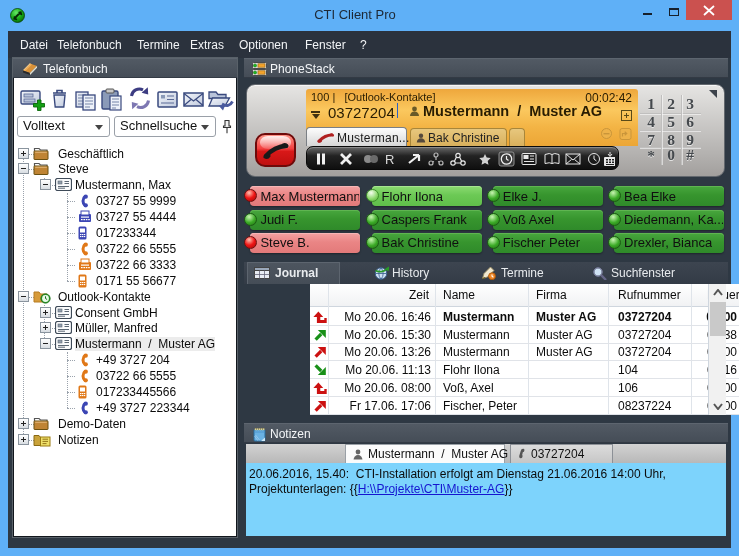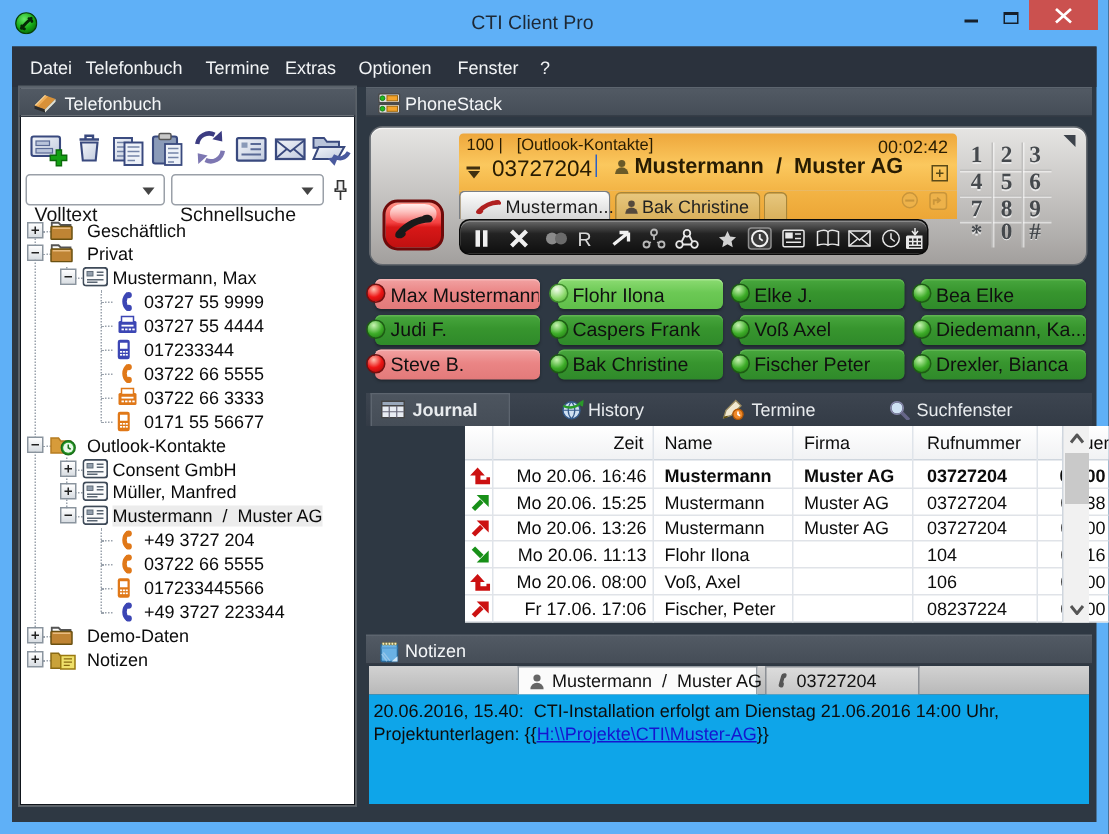--- a/index.html
+++ b/index.html
@@ -8,21 +8,21 @@
 #ticon { position:absolute; left:10px; top:8px; width:15px; height:15px; }
 #ttext { position:absolute; left:0; top:7px; width:710px; text-align:center; font-size:13px; color:#1d2835; }
 #btnclose { position:absolute; left:686px; top:0; width:46px; height:20px; background:#cb514f; }
 #menu { position:absolute; left:8px; top:31px; width:723px; height:27px; background:#2b323d; color:#f2f4f6; font-size:12px; }
 #menu span { position:absolute; top:7px; }
 .phead { position:absolute; height:20px; background:linear-gradient(#525a64,#454d57); border-top:1px solid #5d656f; border-bottom:1px solid #333a44; color:#f4f6f8; font-size:12px; }
 .phead .ht { position:absolute; top:3px; }
 .phicon { position:absolute; top:2px; }
 #lpanel { position:absolute; left:13px; top:58px; width:224px; height:479px; background:#fff; border:1px solid #11161d; box-shadow:0 0 0 1px #596169; }
 .combo { position:absolute; height:21px; background:#fff; border:1px solid #9aa0a8; border-radius:3px; font-size:13px; color:#111; }
-.combo .cb-t { position:absolute; left:5px; top:18px; }
+.combo .cb-t { position:absolute; left:5px; top:1px; }
 .combo .cb-a { position:absolute; right:6px; top:8px; width:0; height:0; border-left:4px solid transparent; border-right:4px solid transparent; border-top:5px solid #444; }
 .trow { position:absolute; height:16px; white-space:nowrap; font-size:12px; color:#0b0b0b; }
 .trow .tt { position:absolute; top:1px; }
 .ebox { position:absolute; width:11px; height:11px; background:linear-gradient(#fff,#d8dde2); border:1px solid #8a949e; }
 .ebox i { position:absolute; left:2px; top:4px; width:5px; height:1px; background:#222; }
 .ebox.plus b { position:absolute; left:4px; top:2px; width:1px; height:5px; background:#222; }
 #phone { position:absolute; left:246px; top:84px; width:479px; height:93px; border-radius:9px; background:linear-gradient(#e6e5e3,#b4b2b0 75%,#a29f9d); border:1px solid #63686e; box-shadow:inset 0 1px 0 #f6f6f6; }
 .cbtn { position:absolute; width:110px; height:20px; border-radius:4px; font-size:13px; color:#101010; }
 .cbtn .lbl { position:absolute; left:10px; top:2.5px; white-space:nowrap; overflow:hidden; max-width:99px; font-size:13px; }
 .cbtn .led { position:absolute; left:-6px; top:3px; width:13px; height:13px; border-radius:50%; }
@@ -36,21 +36,21 @@
 #jtable { position:absolute; left:262px; top:284px; width:480px; height:131px; background:#fff; font-size:12px; color:#0c0c0c;margin-left:48px; }
 .jhdr { position:absolute; left:0; top:0; width:462px; height:23px; background:linear-gradient(#ffffff,#f1f2f4); border-bottom:1px solid #cfd6de; }
 .jhc { position:absolute; top:4px; }
 .jvline { position:absolute; top:0; width:1px; background:#dfe4ea; }
 .jrow { position:absolute; left:0; width:462px; height:18px; border-bottom:1px solid #e0e3e8; }
 .jcell { position:absolute; top:2px; white-space:nowrap; }
 #jscroll { position:absolute; left:708px; top:284px; width:18px; height:131px; background:#f1f1f1; border-left:1px solid #cfd6de; }
 #ntabs { position:absolute; left:246px; top:444px; width:480px; height:19px; background:linear-gradient(#d2d2d2,#b8b8b8); font-size:12px; color:#111; }
 .ntab { position:absolute; top:0; height:19px; border:1px solid #8c9096; border-bottom:none; }
 .ntab span { position:absolute; top:2px; white-space:nowrap; }
-#ntext { position:absolute; left:246px; top:463px; width:480px; height:73px; background:#0ea5e9; font-size:12px; color:#0c0c0c; }
+#ntext { position:absolute; left:246px; top:463px; width:480px; height:73px; background:#7dd3fc; font-size:12px; color:#0c0c0c; }
 #ntext .ln { position:absolute; left:3px; white-space:nowrap; }
 .lnk { color:#1515d0; text-decoration:underline; }
 </style></head>
 <body>
 <div id="inner"></div>
 <svg id="ticon" viewBox="0 0 15 15">
     <defs>
       <radialGradient id="gph" cx="40%" cy="30%" r="75%">
         <stop offset="0" stop-color="#66e866"></stop>
         <stop offset=".6" stop-color="#15a815"></stop>
@@ -192,21 +192,21 @@
 <div class="trow" style="left:14px;top:161.4px;width:222px;">
     <div class="ebox" style="left:4px;top:2px">
       <i></i>
     </div>
     <span style="position:absolute;left:19px;top:1px"><svg width="16" height="13" viewBox="0 0 16 13">
         <path d="M1.5 4 V1.5 h4.5 l1.5 1.5 h6.5 V5" fill="#fdfdfd" stroke="#555" stroke-width="1.2"></path>
         <rect x="1" y="4" width="14" height="8.5" rx="0.5" fill="#bf8434"></rect>
         <rect x="1" y="4" width="14" height="8.5" rx="0.5" fill="none" stroke="#6a5010" stroke-width="1"></rect>
         <path d="M2.2 5.2 h11.6" stroke="#e8bc80" stroke-width="1" fill="none"></path>
       </svg></span>
-    <span class="tt" style="left:44px;">Privat</span>
+    <span class="tt" style="left:44px;">Steve</span>
   </div>
 <div class="trow" style="left:14px;top:177.3px;width:222px;">
     <div class="ebox" style="left:26px;top:2px">
       <i></i>
     </div>
     <span style="position:absolute;left:41px;top:1px"><svg width="17" height="13" viewBox="0 0 17 13">
         <rect x="0.5" y="0.5" width="16" height="12" rx="2" fill="#fafbfc" stroke="#3e4a58" stroke-width="1.2"></rect>
         <rect x="3" y="3" width="4" height="3" fill="#929eac" stroke="#5a6673" stroke-width=".6"></rect>
         <path d="M9.5 3.5 h4.5 M9.5 5.5 h4.5 M3 8.5 h11 M3 10.2 h7" stroke="#5a6673" stroke-width="1" fill="none"></path>
       </svg></span>
@@ -645,21 +645,21 @@
       <span style="position:absolute;left:441px;top:2px"><svg width="12" height="13" viewBox="0 0 12 13">
           <path d="M1.5 1 v11.5" stroke="#777" stroke-width="1.2"></path>
           <path d="M2.5 1.5 q2.5-1.2 4.5 0 q2 1.2 4 0 v4.6 q-2 1.2-4 0 q-2-1.2-4.5 0 Z" fill="#e8e8e8" stroke="#aaa" stroke-width=".8"></path>
         </svg></span>
     </div>
     <div class="jrow" style="top:41.7px;">
       <span style="position:absolute;left:3px;top:2px"><svg width="14" height="14" viewBox="0 0 14 14">
           <path d="M2.6 11.6 L8.2 6" stroke="#189018" stroke-width="3.2"></path>
           <path d="M4.8 2 h8 v8 Z" fill="#189018"></path>
         </svg></span>
-      <span class="jcell" style="left:0;width:121px;text-align:right;font-weight:normal;">Mo 20.06. 15:25</span>
+      <span class="jcell" style="left:0;width:121px;text-align:right;font-weight:normal;">Mo 20.06. 15:30</span>
       <span class="jcell" style="left:133px;">Mustermann</span>
       <span class="jcell" style="left:226px;">Muster AG</span>
       <span class="jcell" style="left:308px;">03727204</span>
       <span class="jcell" style="left:381px;width:46px;text-align:right;">00:38</span>
       <span style="position:absolute;left:441px;top:2px"><svg width="12" height="13" viewBox="0 0 12 13">
           <path d="M1.5 1 v11.5" stroke="#777" stroke-width="1.2"></path>
           <path d="M2.5 1.5 q2.5-1.2 4.5 0 q2 1.2 4 0 v4.6 q-2 1.2-4 0 q-2-1.2-4.5 0 Z" fill="#1fa51f" stroke="#127012" stroke-width=".8"></path>
         </svg></span>
     </div>
     <div class="jrow" style="top:59.4px;">

